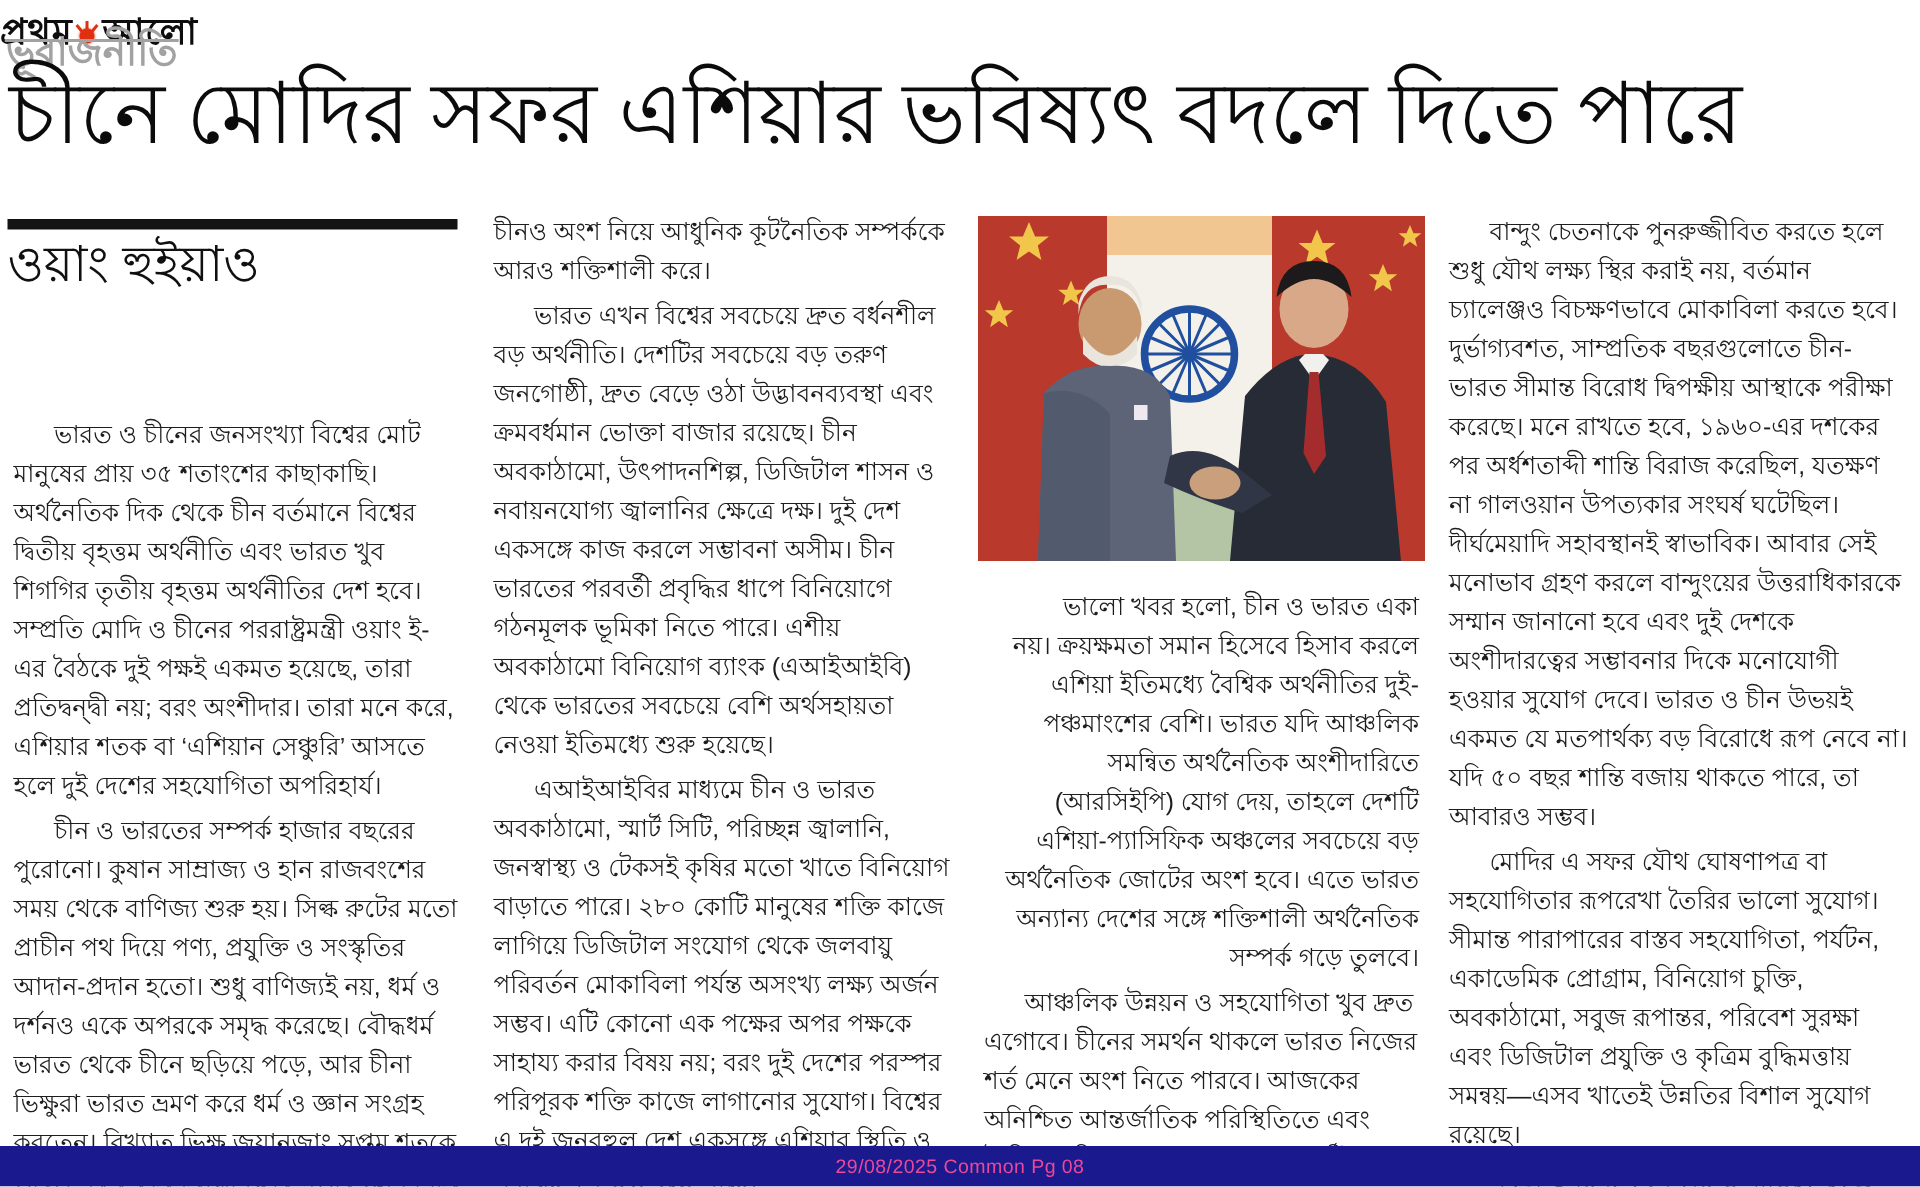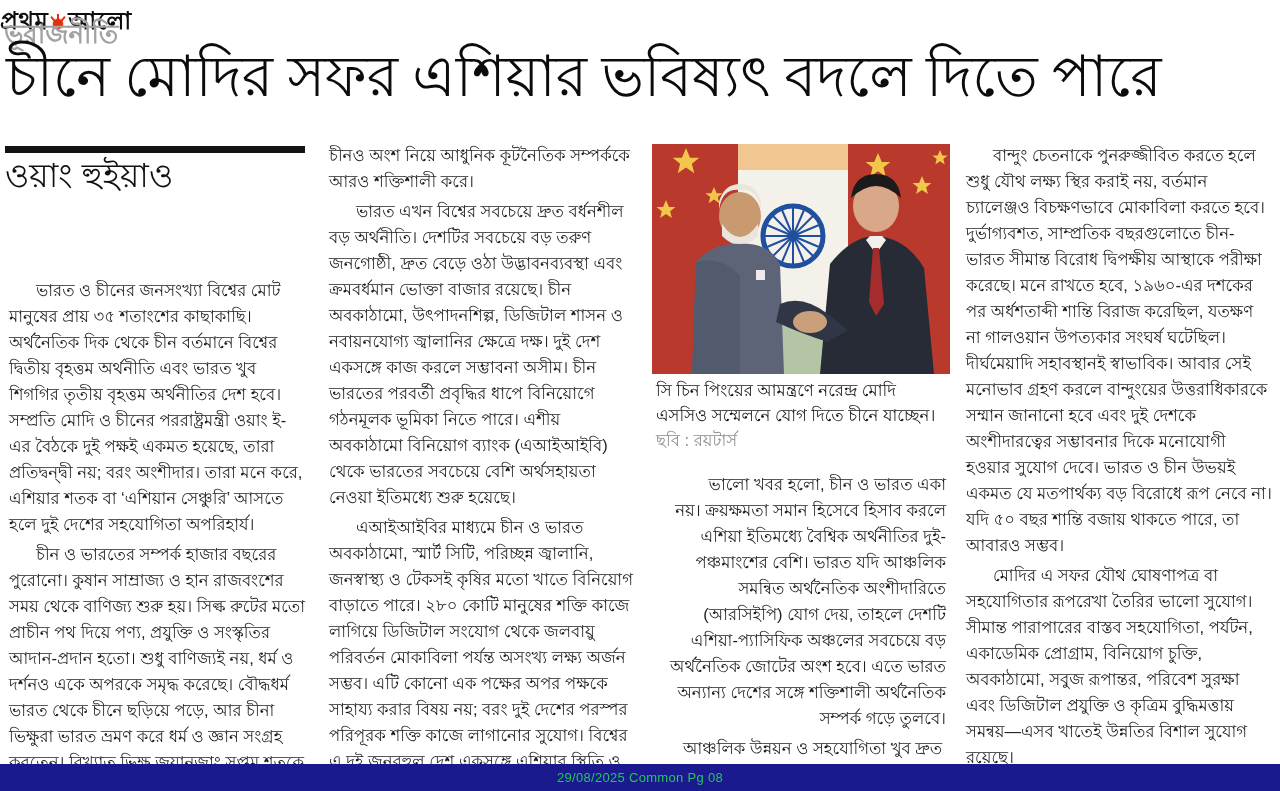--- a/index.html
+++ b/index.html
@@ -37,21 +37,21 @@
 
   
   .photo { width:298px; height:230px; display:block; background:#b9392c; }
   .caption { margin-top:9px; font-size:16.5px; line-height:25px; color:#161616; }
   .caption .credit { color:#8b8b8b; }
   .col3 .body-start { margin-top:18px;text-align:right; }
 
   
   .footer { position:absolute; left:0; bottom:0; width:1280px; height:27px; background:#1a1a8e;
             display:flex; align-items:center; justify-content:center; }
-  .footer span { font-size:13px; color:#22c55e; letter-spacing:0.3px; }
+  .footer span { font-size:13px; color:#ec4899; letter-spacing:0.3px; }
 </style>
 </head>
 <body>
 
 <div class="page">
 
   <div class="masthead">
     <span class="logo">
       <span>প্রথম</span>
       <span class="logo-sun">
@@ -135,21 +135,20 @@
         <path d="M168,230 L178,120 Q200,92 224,92 Q254,94 272,124 L282,230 Z" fill="#272b36"></path>
         <path d="M214,96 L224,110 L234,96 L230,92 L218,92 Z" fill="#f2f0ec"></path>
         <path d="M221,104 L227,104 L232,160 L224,172 L217,158 Z" fill="#a42c2c"></path>
       </g>
 
       <g>
         <path d="M128,160 Q150,150 176,170 L196,186 L176,198 Q150,190 124,178 Z" fill="#303646"></path>
         <ellipse cx="158" cy="178" rx="17" ry="11" fill="#caa07c"></ellipse>
       </g>
     </svg>
-    <p class="caption"><span>সি চিন পিংয়ের আমন্ত্রণে নরেন্দ্র মোদি এসসিও সম্মেলনে যোগ দিতে চীনে যাচ্ছেন। </span><span class="credit">ছবি : রয়টার্স</span></p>
     <p class="indent body-start">ভালো খবর হলো, চীন ও ভারত একা নয়। ক্রয়ক্ষমতা সমান হিসেবে হিসাব করলে এশিয়া ইতিমধ্যে বৈশ্বিক অর্থনীতির দুই-পঞ্চমাংশের বেশি। ভারত যদি আঞ্চলিক সমন্বিত অর্থনৈতিক অংশীদারিতে (আরসিইপি) যোগ দেয়, তাহলে দেশটি এশিয়া-প্যাসিফিক অঞ্চলের সবচেয়ে বড় অর্থনৈতিক জোটের অংশ হবে। এতে ভারত অন্যান্য দেশের সঙ্গে শক্তিশালী অর্থনৈতিক সম্পর্ক গড়ে তুলবে।</p>
     <p class="indent">আঞ্চলিক উন্নয়ন ও সহযোগিতা খুব দ্রুত এগোবে। চীনের সমর্থন থাকলে ভারত নিজের শর্ত মেনে অংশ নিতে পারবে। আজকের অনিশ্চিত আন্তর্জাতিক পরিস্থিতিতে এবং বৈশ্বিক বাণিজ্যের ব্যাঘাতের মধ্যে এটি ভারতের জন্য অত্যন্ত লাভজনক ও প্রয়োজনীয়। ১৯৫৫ সালের বান্দুং সম্মেলনের চেতনা আজও প্রাসঙ্গিক। ওই সম্মেলনে এশিয়া ও আফ্রিকার নেতারা পারস্পরিক সম্মান, নিরপেক্ষতা ও শান্তিপূর্ণ উন্নয়নের ভিত্তিতে সহযোগিতার স্বপ্ন দেখেছিলেন। ওই সম্মেলন থেকেই ‘নন-অ্যালাইন্ড মুভমেন্ট’ বা জোটনিরপেক্ষ আন্দোলনের জন্ম।</p>
   </div>
 
   <div class="col col4">
     <p class="indent">বান্দুং চেতনাকে পুনরুজ্জীবিত করতে হলে শুধু যৌথ লক্ষ্য স্থির করাই নয়, বর্তমান চ্যালেঞ্জও বিচক্ষণভাবে মোকাবিলা করতে হবে। দুর্ভাগ্যবশত, সাম্প্রতিক বছরগুলোতে চীন-ভারত সীমান্ত বিরোধ দ্বিপক্ষীয় আস্থাকে পরীক্ষা করেছে। মনে রাখতে হবে, ১৯৬০-এর দশকের পর অর্ধশতাব্দী শান্তি বিরাজ করেছিল, যতক্ষণ না গালওয়ান উপত্যকার সংঘর্ষ ঘটেছিল। দীর্ঘমেয়াদি সহাবস্থানই স্বাভাবিক। আবার সেই মনোভাব গ্রহণ করলে বান্দুংয়ের উত্তরাধিকারকে সম্মান জানানো হবে এবং দুই দেশকে অংশীদারত্বের সম্ভাবনার দিকে মনোযোগী হওয়ার সুযোগ দেবে। ভারত ও চীন উভয়ই একমত যে মতপার্থক্য বড় বিরোধে রূপ নেবে না। যদি ৫০ বছর শান্তি বজায় থাকতে পারে, তা আবারও সম্ভব।</p>
     <p class="indent">মোদির এ সফর যৌথ ঘোষণাপত্র বা সহযোগিতার রূপরেখা তৈরির ভালো সুযোগ। সীমান্ত পারাপারের বাস্তব সহযোগিতা, পর্যটন, একাডেমিক প্রোগ্রাম, বিনিয়োগ চুক্তি, অবকাঠামো, সবুজ রূপান্তর, পরিবেশ সুরক্ষা এবং ডিজিটাল প্রযুক্তি ও কৃত্রিম বুদ্ধিমত্তায় সমন্বয়—এসব খাতেই উন্নতির বিশাল সুযোগ রয়েছে।</p>
     <p class="indent">সবুজ উন্নয়ন, বহুপক্ষীয় ও শান্তিকে কেন্দ্র করে গড়া এ দৃষ্টিভঙ্গি বাস্তব রূপ নেবে যখন মোদি এ বছর আবার প্রেসিডেন্ট সি চিন পিংয়ের সঙ্গে বৈঠক করবেন। চীন ও ভারত কেবল প্রাচীন জ্ঞান ও ঐতিহ্যের উত্তরাধিকারী নয়, ভবিষ্যতের সম্ভাবনারও রক্ষক। ড্রাগন আর হাতি একসঙ্গে কাজ করলে তারা এমন এক অংশীদারত্ব গড়ে তুলতে পারবে, যা শুধু দুই মহান সভ্যতার জন্য নয়, পুরো বিশ্বের জন্যও আগামী কয়েক দশক ধরে সমৃদ্ধি বয়ে আনবে।</p>
 
   </div>

